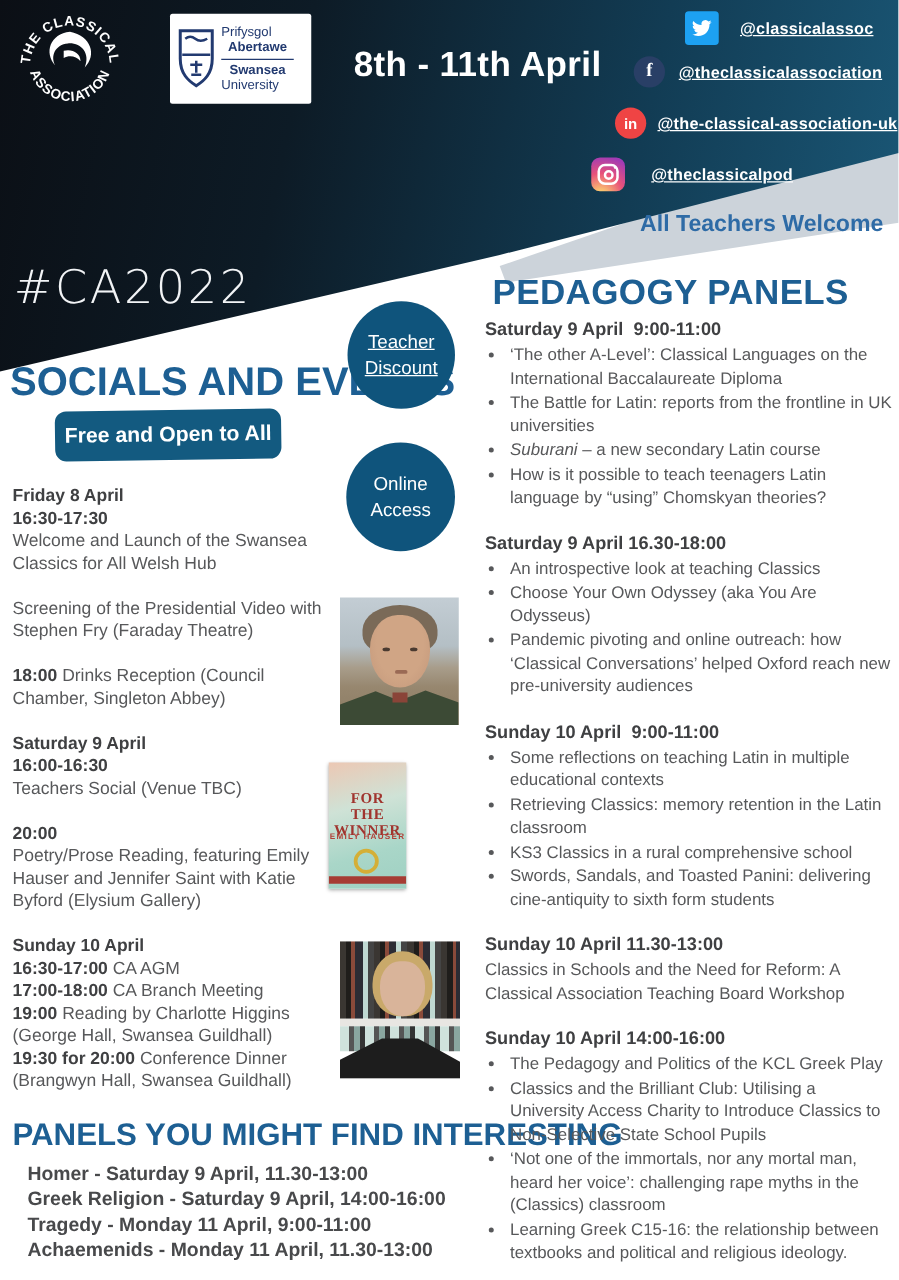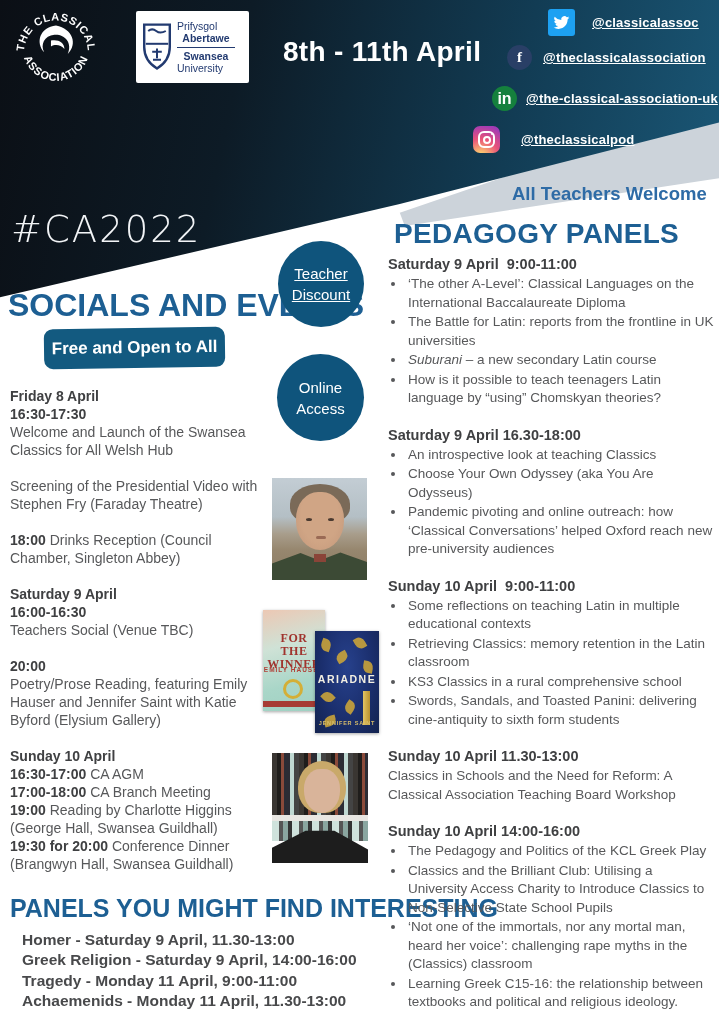--- a/index.html
+++ b/index.html
@@ -33,38 +33,38 @@
   }
   .social-row { position:absolute; display:flex; align-items:center; }
   .social-handle {
     color:#fff; font-size:13px; font-weight:bold; text-decoration:underline;
     letter-spacing:0.2px; white-space:nowrap;
   }
   .icon-box { display:inline-block; }
   .tw-icon { width:27px; height:27px; background:#1da1f2; border-radius:3px; display:flex; align-items:center; justify-content:center; }
   .fb-icon { width:25px; height:25px; background:#293f66; border-radius:50%; display:flex; align-items:center; justify-content:center;
              color:#fff; font-weight:bold; font-size:15px; font-family:"Liberation Serif",serif; }
-  .li-icon { width:25px; height:25px; background:#15803d; border-radius:50%; display:flex; align-items:center; justify-content:center;
-             color:#fff; font-weight:bold; font-size:16px; }
+  .li-icon { width:25px; height:25px; background:#ef4444; border-radius:50%; display:flex; align-items:center; justify-content:center;
+             color:#fff; font-weight:bold; font-size:12px; }
   .ig-icon { width:27px; height:27px; border-radius:7px; position:relative;
              background:radial-gradient(circle at 28% 115%, #fdd36e 8%, #e8527a 50%, #a13bb5 88%); }
   .ig-frame { position:absolute; inset:5px; border:2px solid #fff; border-radius:6px; }
   .ig-lens  { position:absolute; left:9.5px; top:9.5px; width:8px; height:8px; border:2px solid #fff; border-radius:50%; }
   .ig-dot   { position:absolute; right:7px; top:7px; width:2px; height:2px; background:#fff; border-radius:50%; }
   .main-title {
     position:absolute; left:12px; top:98px; color:#fff;
     font-size:34px; line-height:41px; font-weight:bold; letter-spacing:0.5px;
   }
   .hashtag {
     position:absolute; left:11px; top:208px; color:#f2f4f6;
     font-family:"DejaVu Sans", sans-serif; font-weight:300;
     font-size:37px; letter-spacing:2px;
   }
   .welcome {
-    position:absolute; left:512px; top:183px; color:#2e6ba6;
+    position:absolute; left:512px; top:168px; color:#2e6ba6;
     font-size:18.5px; font-weight:bold;
   }
   
   .h-blue { color:#1d5f93; font-weight:bold; position:absolute; }
   .h-socials  { left:8px;  top:287px; font-size:32px; }
   .h-pedagogy { left:394px; top:218px; font-size:28px; letter-spacing:0.3px; }
   .h-panels   { left:10px; top:894px; font-size:25px; }
   
   .free-badge {
     position:absolute; left:44px; top:328px; width:181px; height:40px;
@@ -277,32 +277,20 @@
 
   <div class="book book1">
     <div class="bk1-title">
       <div>FOR THE</div>
       <div>WINNER</div>
     </div>
     <div class="bk1-author">EMILY HAUSER</div>
     <div class="bk1-wreath"></div>
     <div class="bk1-band"></div>
   </div>
-  <div class="book book2">
-    <span class="bk2-leaf" style="left:6px; top:8px; transform:rotate(20deg);"></span>
-    <span class="bk2-leaf" style="left:40px; top:6px; transform:rotate(-30deg);"></span>
-    <span class="bk2-leaf" style="left:22px; top:20px; transform:rotate(60deg);"></span>
-    <span class="bk2-leaf" style="left:48px; top:30px; transform:rotate(10deg);"></span>
-    <span class="bk2-leaf" style="left:8px; top:60px; transform:rotate(-45deg);"></span>
-    <span class="bk2-leaf" style="left:30px; top:70px; transform:rotate(35deg);"></span>
-    <span class="bk2-leaf" style="left:10px; top:84px; transform:rotate(75deg);"></span>
-    <div class="bk2-title">ARIADNE</div>
-    <div class="bk2-col"></div>
-    <div class="bk2-author">JENNIFER SAINT</div>
-  </div>
 
   <div class="photo photo-higgins">
     <div class="hg-shelf"></div>
     <div class="hg-shelf2"></div>
     <div class="hg-shelf3"></div>
     <div class="hg-hair"></div>
     <div class="hg-face"></div>
     <div class="hg-top"></div>
   </div>
 

